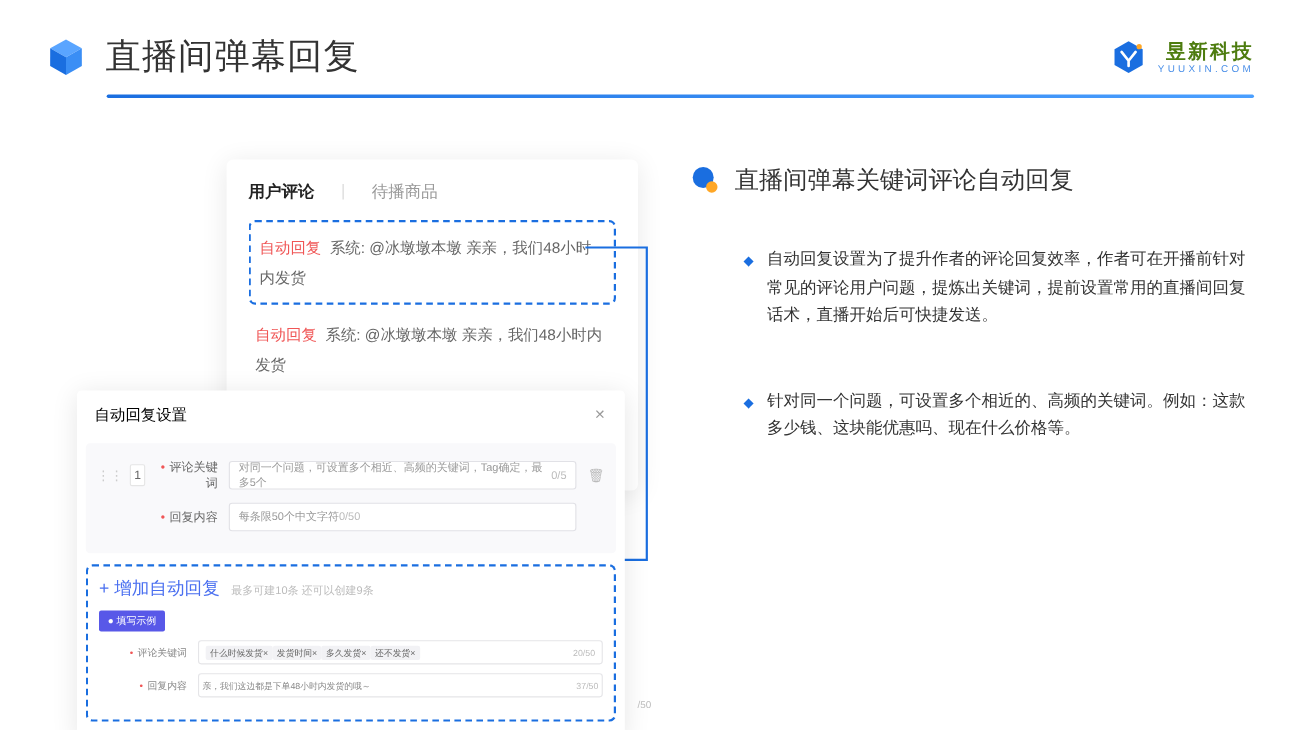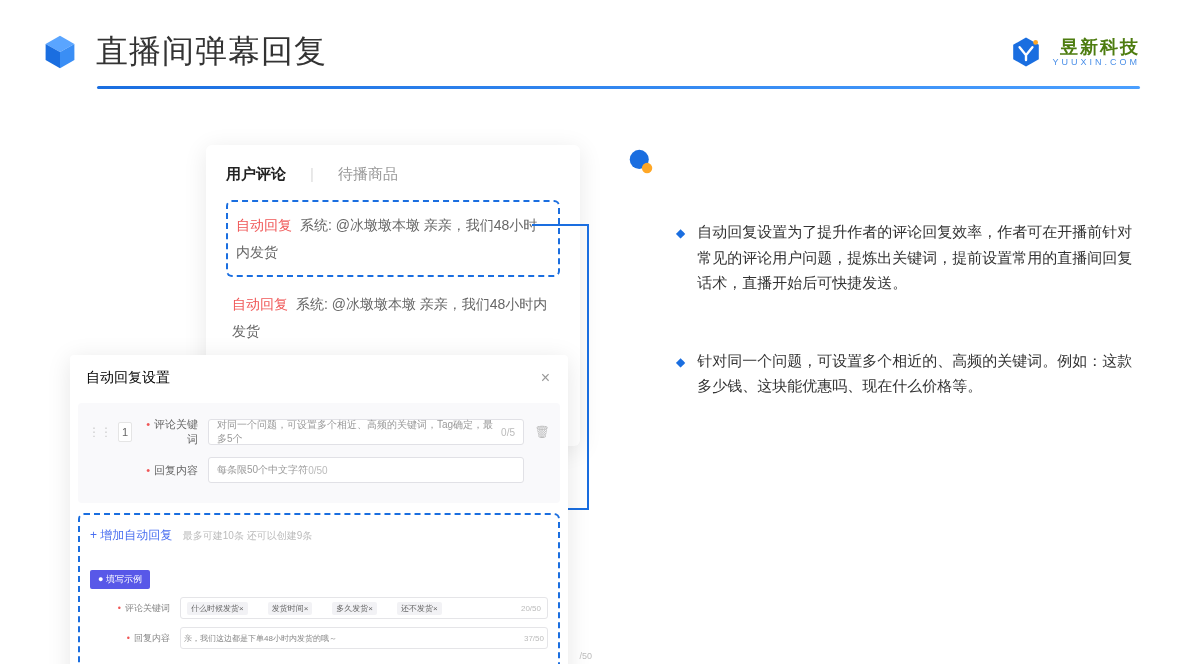--- a/index.html
+++ b/index.html
@@ -231,22 +231,22 @@
     
     .example-wrap {
       border: 2px dashed #1a6ee0;
       border-radius: 6px;
       margin: 10px 8px 0 8px;
       padding: 10px 10px 12px 10px;
       position: relative;
     }
     .add-link {
       color: #4a6ff0;
-      font-size: 12px;
-      margin-bottom: 24px;
+      font-size: 16px;
+      margin-bottom: 8px;
       display: inline-block;
     }
     .add-hint {
       color: #bbb;
       font-size: 10px;
       margin-left: 6px;
     }
     .example-badge {
       display: inline-block;
       background: #5858e8;
@@ -276,21 +276,21 @@
     .tag-input {
       flex: 1;
       height: 22px;
       border: 1px solid #e5e5e8;
       border-radius: 3px;
       padding: 0 6px;
       font-size: 8px;
       background: #fff;
       display: flex;
       align-items: center;
-      gap: 20px;
+      gap: 0;
       justify-content: center;
     }
     .tag {
       background: #f2f2f5;
       color: #666;
       padding: 1px 4px;
       border-radius: 2px;
       font-size: 8px;
       white-space: nowrap;
     }
@@ -477,20 +477,21 @@
   </div>
 
   <div class="right-column">
     <div class="section-head">
       <div class="bullet-icon">
         <svg viewBox="0 0 30 30" width="26" height="26">
           <circle cx="13" cy="12" r="11" fill="#1a6ee0"></circle>
           <circle cx="22" cy="22" r="6" fill="#ffa726"></circle>
         </svg>
       </div>
+      <div class="section-title">直播间弹幕关键词评论自动回复</div>
     </div>
     <div class="desc-list">
       <div class="desc-item">
         <span class="diamond">◆</span>
         <span class="desc-text">自动回复设置为了提升作者的评论回复效率，作者可在开播前针对常见的评论用户问题，提炼出关键词，提前设置常用的直播间回复话术，直播开始后可快捷发送。</span>
       </div>
       <div class="desc-item">
         <span class="diamond">◆</span>
         <span class="desc-text">针对同一个问题，可设置多个相近的、高频的关键词。例如：这款多少钱、这块能优惠吗、现在什么价格等。</span>
       </div>

